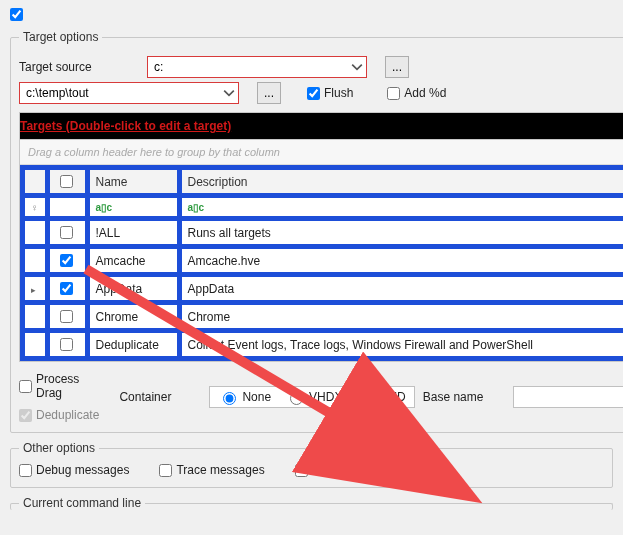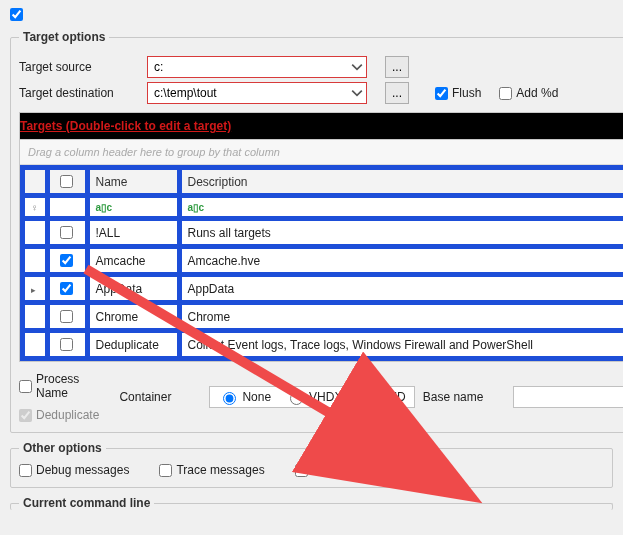--- a/index.html
+++ b/index.html
@@ -4,21 +4,21 @@
 <style>
   * { box-sizing: border-box; font-family: "Segoe UI", Tahoma, sans-serif; font-size: 12px; }
   body { margin: 0; padding: 8px 10px; background: #f0f0f0; color: #222; width: 623px; height: 535px; overflow: hidden; position: relative; }
 
   .checkbox { display: inline-flex; align-items: center; gap: 4px; }
   .checkbox input { width: 13px; height: 13px; margin:0; }
   .checkbox.disabled { color: #888; }
   .checkbox.disabled input { accent-color: #bbb; }
 
   fieldset { border: 1px solid #c8c8c8; border-radius: 2px; margin: 6px 0 8px; padding: 8px 8px 10px; background: #f0f0f0; }
-  legend { padding: 0 4px; color: #333; font-weight: bold; }
+  legend { padding: 0 4px; color: #333; }
 
   .row { display: flex; align-items: center; gap: 18px; margin: 4px 0; }
   .row label.lbl { width: 110px; color: #222; }
   .combo { position: relative; display: inline-flex; align-items: center; border: 1px solid #d83a3a; background: #fff; height: 22px; }
   .combo input { border: none; outline: none; padding: 2px 18px 2px 6px; height: 100%; width: 100%; font-size: 12px; }
   .combo .caret { position: absolute; right: 3px; top: 4px; width: 12px; height: 12px; pointer-events: none; }
   .ellipsis-btn { width: 24px; height: 22px; border: 1px solid #adadad; background: #e9e9e9; cursor: pointer; display:flex; align-items:center; justify-content:center; }
 
   .targets-title { color: #d01818; font-weight: 600; padding: 6px 0 6px; border: 1px solid #c8c8c8; border-bottom: none; background:#000000;text-decoration:underline; }
   .grid-wrap { border: 1px solid #c8c8c8; background:#fff; }
@@ -70,35 +70,34 @@
       <svg class="caret" viewBox="0 0 10 10">
           <path d="M1 3 L5 7 L9 3" fill="none" stroke="#555" stroke-width="1.4"></path>
         </svg>
     </span>
     <button class="ellipsis-btn">
         <span>...</span>
       </button>
   </div>
 
   <div class="row">
-    <label class="lbl">Target destination</label>
     <span class="combo" style="width:220px">
       <input value="c:\temp\tout" style="">
       <svg class="caret" viewBox="0 0 10 10">
           <path d="M1 3 L5 7 L9 3" fill="none" stroke="#555" stroke-width="1.4"></path>
         </svg>
     </span>
     <button class="ellipsis-btn">
         <span>...</span>
       </button>
     <label class="checkbox" style="margin-left:8px">
       <input type="checkbox" checked="" style="">
         <span>Flush</span>
     </label>
-    <label class="checkbox" style="margin-left:0">
+    <label class="checkbox" style="margin-left:16px">
       <input type="checkbox" style="">
         <span>Add %d</span>
     </label>
   </div>
 
   <div style="margin-top:8px">
     <div class="targets-title">Targets (Double-click to edit a target)</div>
     <div class="grid-wrap">
       <div class="group-bar">Drag a column header here to group by that column</div>
       <table class="grid">
@@ -152,21 +151,21 @@
           </tr>
         </tbody>
       </table>
     </div>
   </div>
 
   <div class="lower-grid">
     <div class="lower-left">
       <label class="checkbox">
         <input type="checkbox" style="">
-          <span>Process Name</span>
+          <span>Process Drag</span>
       </label>
       <label class="checkbox disabled">
         <input type="checkbox" checked="" disabled="" style="">
           <span>Deduplicate</span>
       </label>
     </div>
     <div class="lower-right">
       <div class="row">
         <span class="lbl-r">Container</span>
         <span class="radio-group">

